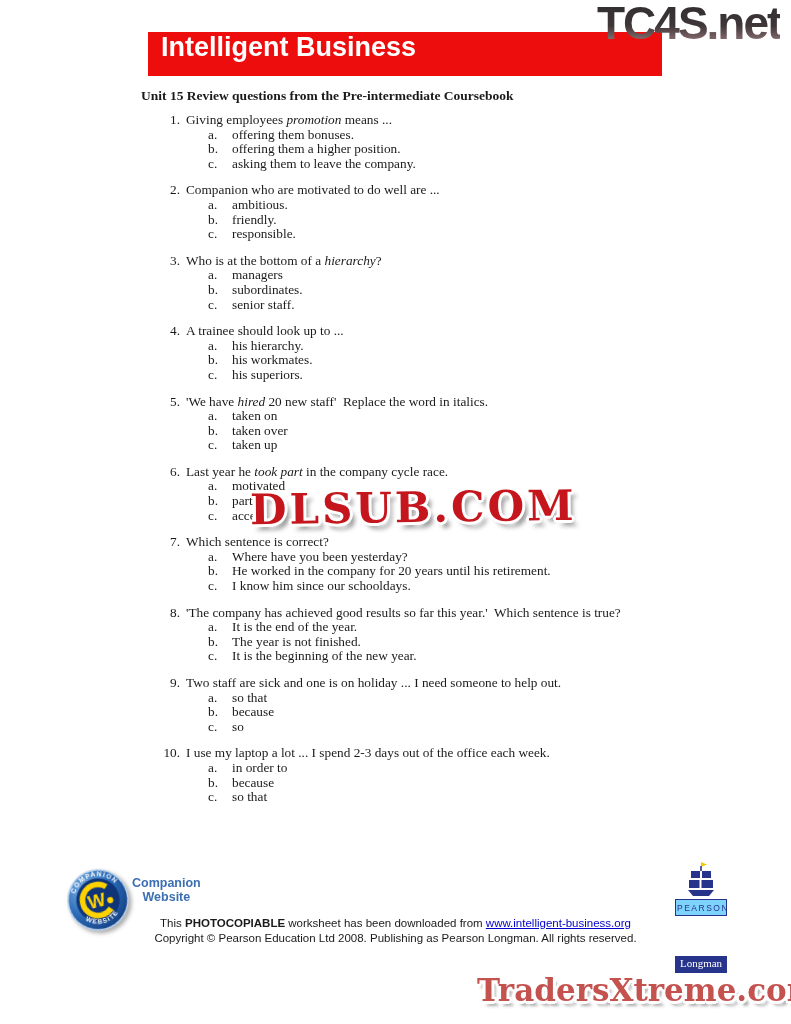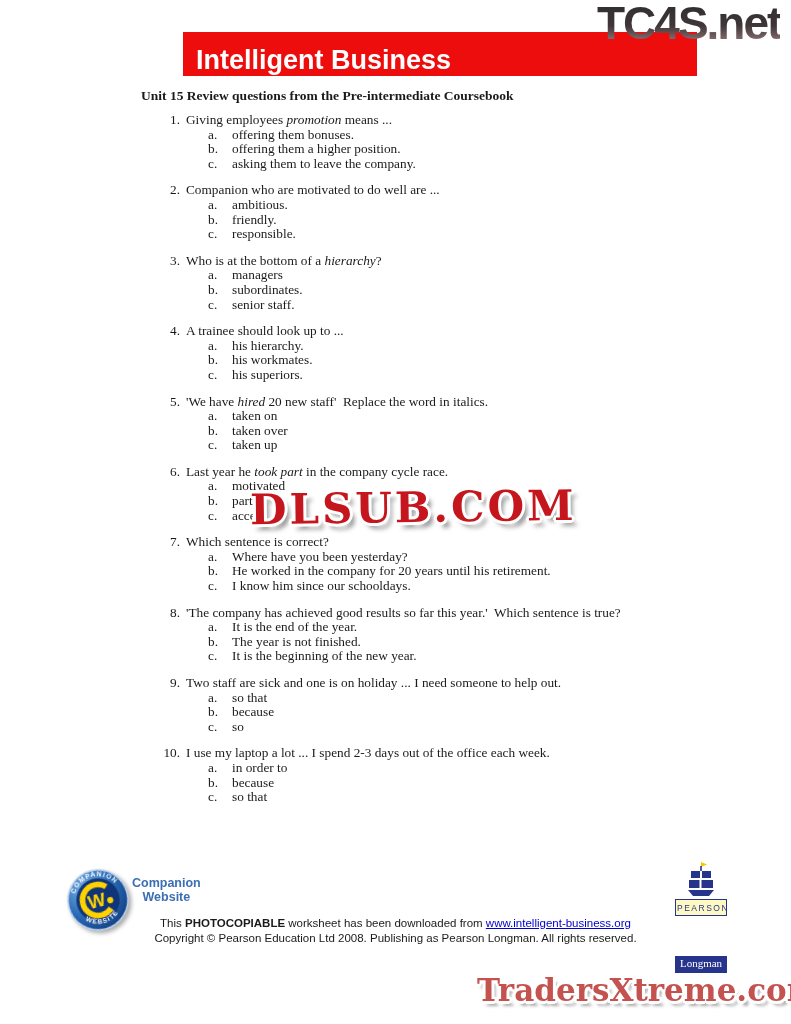--- a/index.html
+++ b/index.html
@@ -35,21 +35,21 @@
     font-size:31px; letter-spacing:0px; color:#c4524f;
     text-shadow:
       -2px -2px 0 #fff, 2px -2px 0 #fff, -2px 2px 0 #fff, 2px 2px 0 #fff,
       -3px 0 0 #fff, 3px 0 0 #fff, 0 -3px 0 #fff, 0 3px 0 #fff,
       4px 5px 3px rgba(90,90,90,.5);
   }
 
   
   .banner {
     position:absolute; left:148px; top:32px; width:514px; height:44px;
-    background:#ee0d0d; z-index:2; display:flex; align-items:flex-end;margin-left:35px;
+    background:#ee0d0d; z-index:2; display:flex; align-items:flex-start;
   }
   .banner-title {
     font-family:"Liberation Sans", sans-serif; font-weight:bold;
     color:#ffffff; font-size:27px; padding-left:13px; letter-spacing:0px;
   }
   .subtitle {
     position:absolute; left:141px; top:88px;
     font-weight:bold; font-size:13.5px;text-align:right;
   }
 
@@ -81,21 +81,21 @@
     font-family:"Liberation Sans", sans-serif; font-size:11.5px; line-height:14.5px;
     color:#1a1a1a;
   }
   .footer-text b { font-weight:bold; }
   .footer-link { color:#0000cc; }
   .footer-text span { white-space:pre-wrap; }
 
   .pearson { position:absolute; left:675px; top:862px; width:52px; text-align:center; }
   .pearson-ship { display:block; margin:0 auto 1px auto; }
   .pearson-word {
-    box-sizing:border-box; width:52px; border:1px solid #27348b; background:#fef9c3;
+    box-sizing:border-box; width:52px; border:1px solid #27348b; background:#7dd3fc;
     color:#27348b; font-family:"Liberation Sans", sans-serif; font-size:8.5px;
     letter-spacing:1.5px; padding:3px 0 2px 1px; font-weight:normal;
   }
   .longman-word {
     box-sizing:border-box; width:52px; background:#27348b; border:1px solid #27348b; border-top:none;
     color:#ffffff; font-family:"Liberation Serif", serif; font-size:11px; padding:1px 0 3px 0;margin-top:40px;
   }
 </style>
 </head>
 <body>

